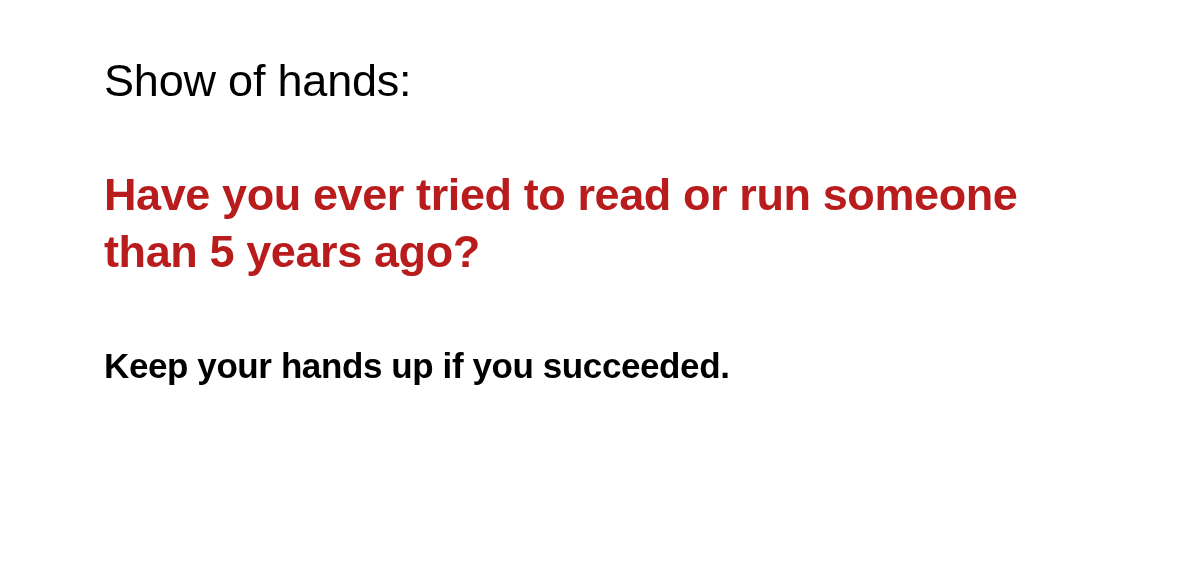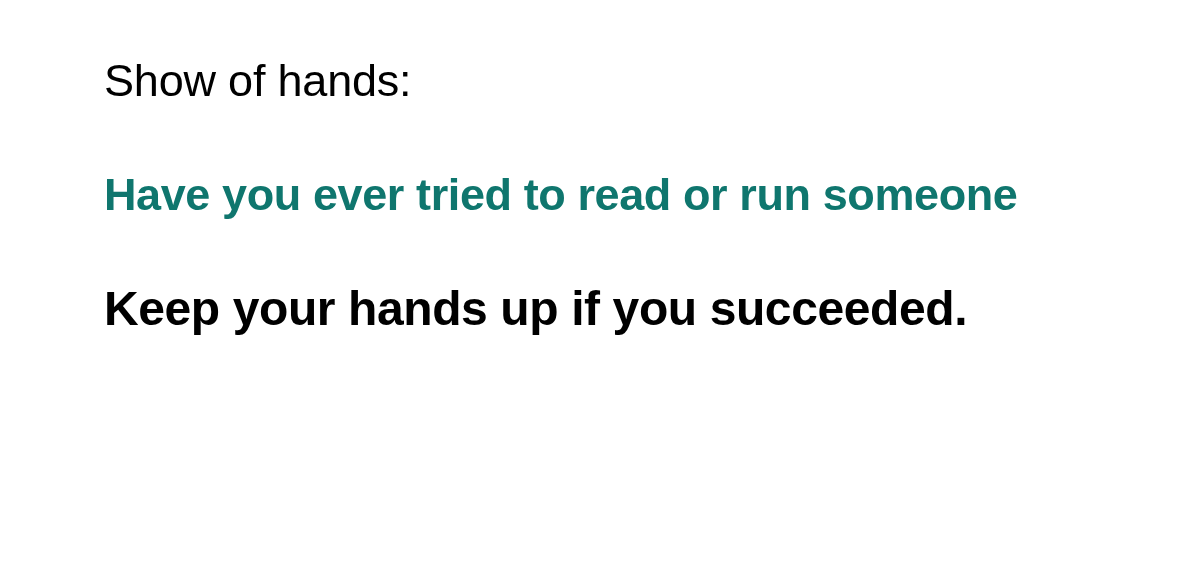--- a/index.html
+++ b/index.html
@@ -43,49 +43,50 @@
   .spacer {
     height: 57px;
   }
 
   .question-block {
     font-family: "Liberation Sans", sans-serif;
     font-weight: 700;
     font-size: 45px;
     line-height: 57px;
     letter-spacing: -0.4px;
-    color: #0f766e;
+    color: #b91c1c;
   }
 
   .question-block .q-line {
     white-space: nowrap;
   }
 
   .closing-line {
     font-family: "Liberation Sans", sans-serif;
     font-weight: 700;
-    font-size: 48px;
+    font-size: 35px;
     line-height: 57px;
     letter-spacing: -0.4px;
     color: #000000;
     white-space: nowrap;
   }
 </style>
 </head>
 <body>
 
 <div class="slide">
   <div class="content">
 
     <div class="lead-line">Show of hands:</div>
 
     <div class="spacer"></div>
 
     <div class="question-block">
       <div class="q-line">Have you ever tried to read or run someone</div>
+      <div class="q-line">than 5 years ago?</div>
     </div>
 
     <div class="spacer"></div>
 
     <div class="closing-line">Keep your hands up if you succeeded.</div>
 
   </div>
 </div>
 
 </body></html>

